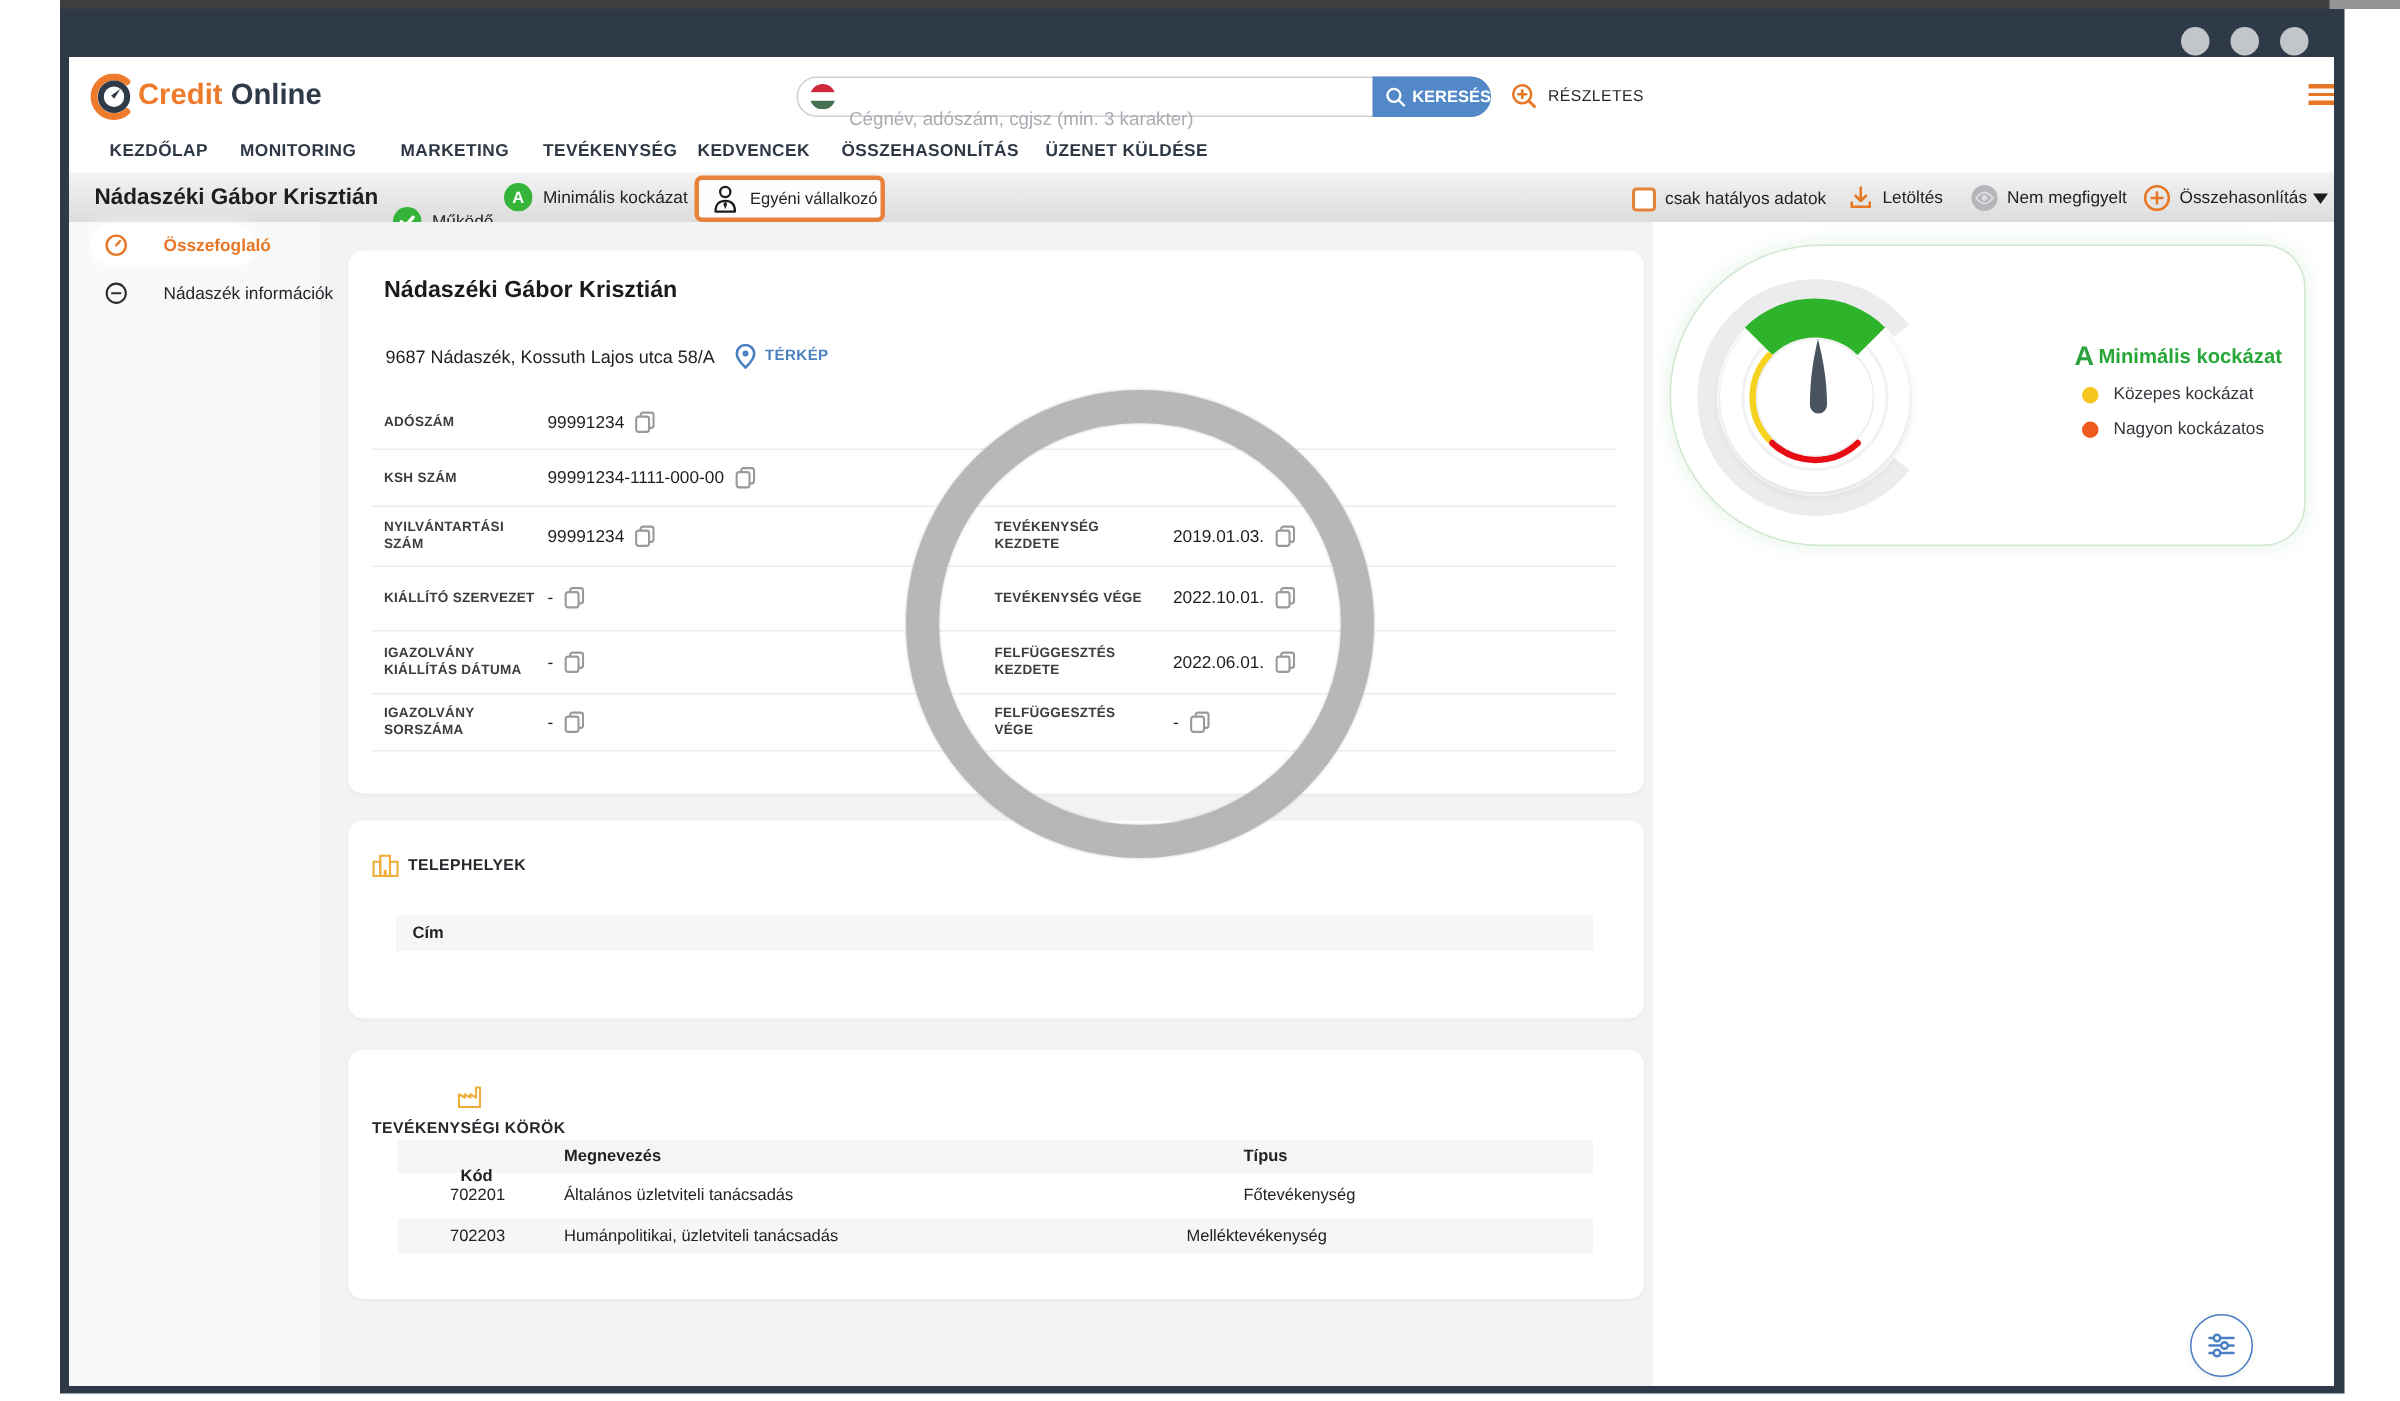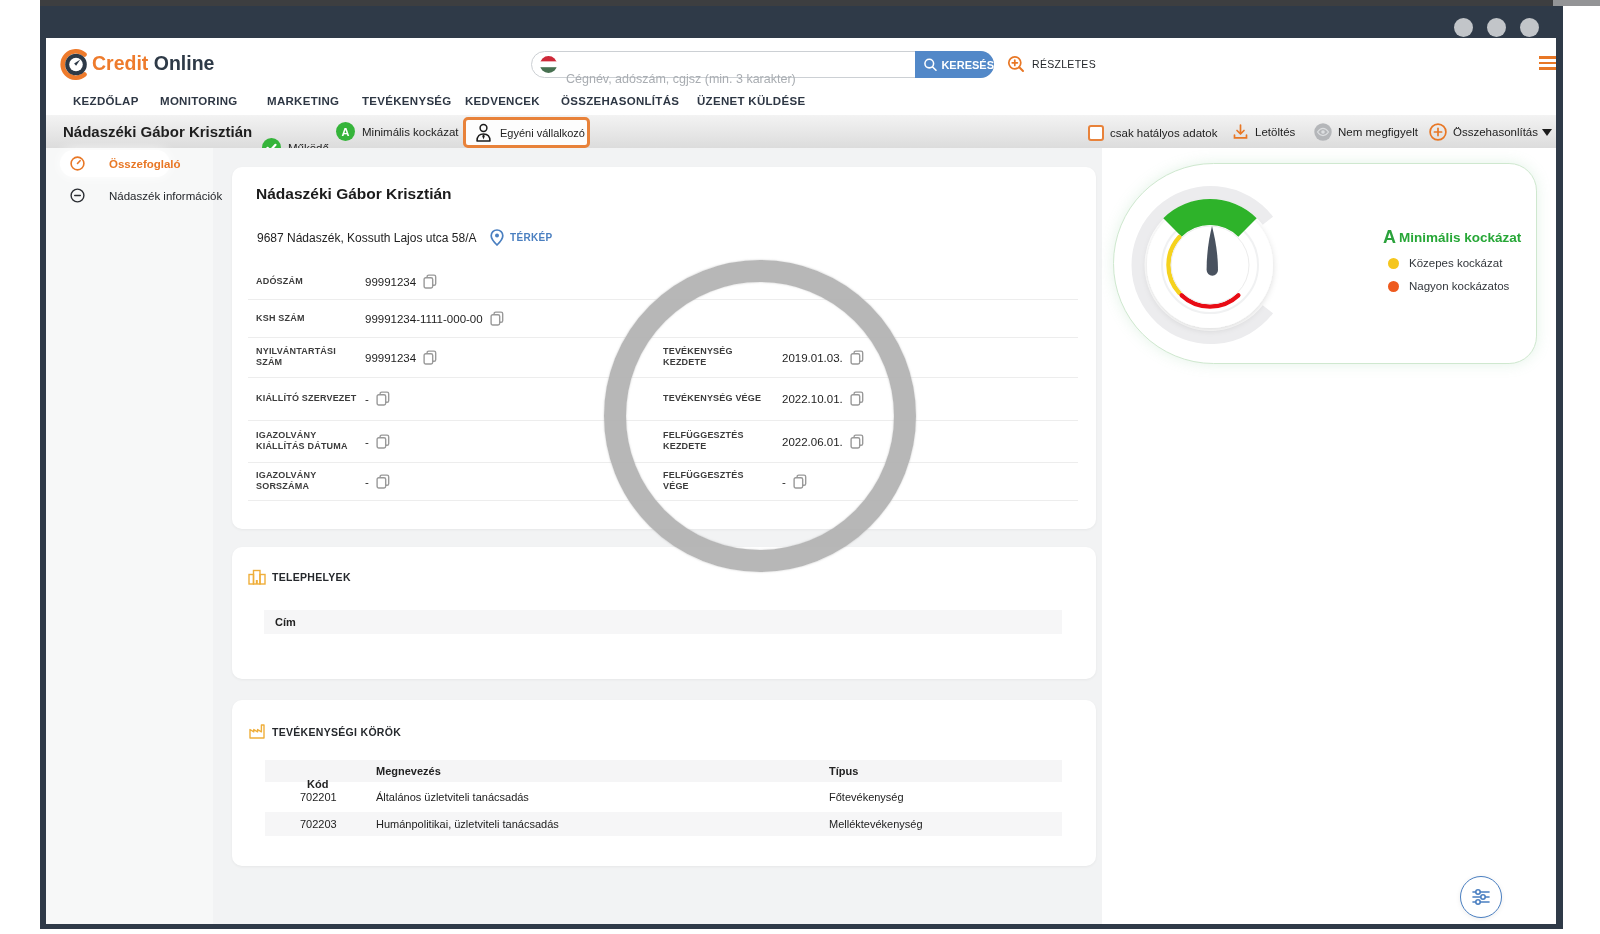--- a/index.html
+++ b/index.html
@@ -284,37 +284,37 @@
         <rect x="5.5" y="1.5" width="6.5" height="13.5" fill="none" stroke="#efae3a" stroke-width="1.4"></rect>
         <rect x="12" y="5.5" width="5" height="9.5" fill="none" stroke="#efae3a" stroke-width="1.4"></rect>
         <rect x="7.8" y="11" width="2" height="4" fill="#efae3a"></rect>
       </svg>
     <span>TELEPHELYEK</span>
   </div>
   <div id="cim-bar" class="abs"></div>
   <div id="cim-txt" class="abs">Cím</div>
 
   <div id="card3" class="abs card"></div>
-  <div class="chead" style="left:202px; top:685px;">
+  <div class="chead" style="left:202px; top:685px;flex-direction:column;">
     <svg width="18" height="17" viewBox="0 0 18 17">
         <path d="M 2 15 L 2 6.5 L 5.8 8.8 L 5.8 6.5 L 9.6 8.8 L 9.6 6.5 L 13.4 8.8 L 13.4 2 L 16 2 L 16 15 Z" fill="none" stroke="#efae3a" stroke-width="1.4" stroke-linejoin="round"></path>
       </svg>
     <span>TEVÉKENYSÉGI KÖRÖK</span>
   </div>
   <div id="thead" class="abs"></div>
   <div class="tcell th" style="left:261px; top:727px;margin-top:13px;">Kód</div>
   <div class="tcell th" style="left:330px; top:727px;">Megnevezés</div>
   <div class="tcell th" style="left:783px; top:727px;">Típus</div>
   <div class="tcell" style="left:254px; top:753px;">702201</div>
   <div class="tcell" style="left:330px; top:753px;">Általános üzletviteli tanácsadás</div>
   <div class="tcell" style="left:783px; top:753px;text-align:right;">Főtevékenység</div>
   <div id="trow2" class="abs"></div>
   <div class="tcell" style="left:254px; top:780px;">702203</div>
   <div class="tcell" style="left:330px; top:780px;">Humánpolitikai, üzletviteli tanácsadás</div>
-  <div class="tcell" style="left:783px; top:780px;">Melléktevékenység</div>
+  <div class="tcell" style="left:745px; top:780px;">Melléktevékenység</div>
 
   <div id="gcard" class="abs"></div>
   <svg class="abs" style="left:1074px;top:137px" width="180" height="180" viewBox="0 0 180 180">
     <defs>
       <filter id="ds" x="-20%" y="-20%" width="140%" height="140%">
         <feDropShadow dx="0" dy="2" stdDeviation="3" flood-color="#000" flood-opacity="0.14"></feDropShadow>
       </filter>
     </defs>
     <path d="M 147.9 134.3 A 72.5 72.5 0 1 1 147.9 45.7" fill="none" stroke="#ececee" stroke-width="13"></path>
     <circle cx="90" cy="90" r="63" fill="#fff" filter="url(#ds)"></circle>

